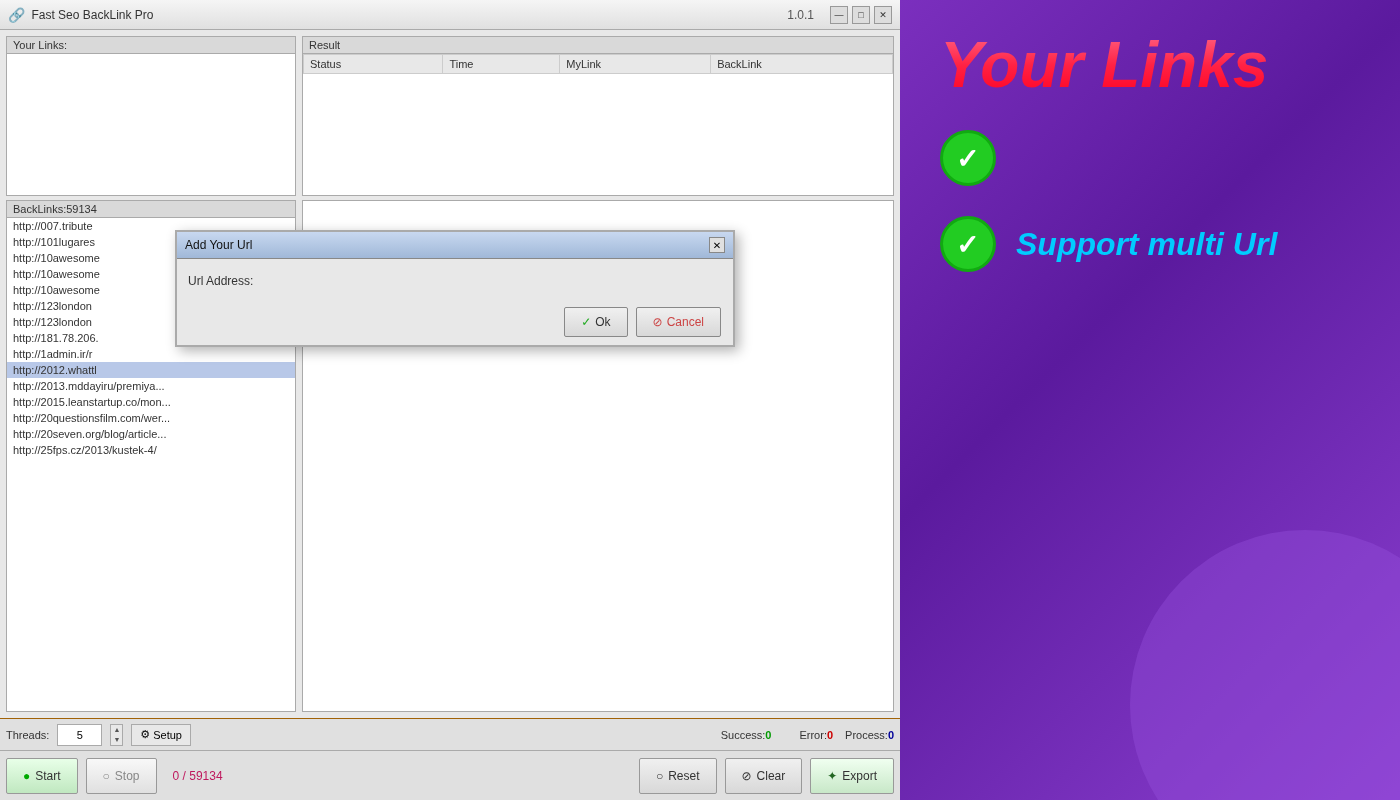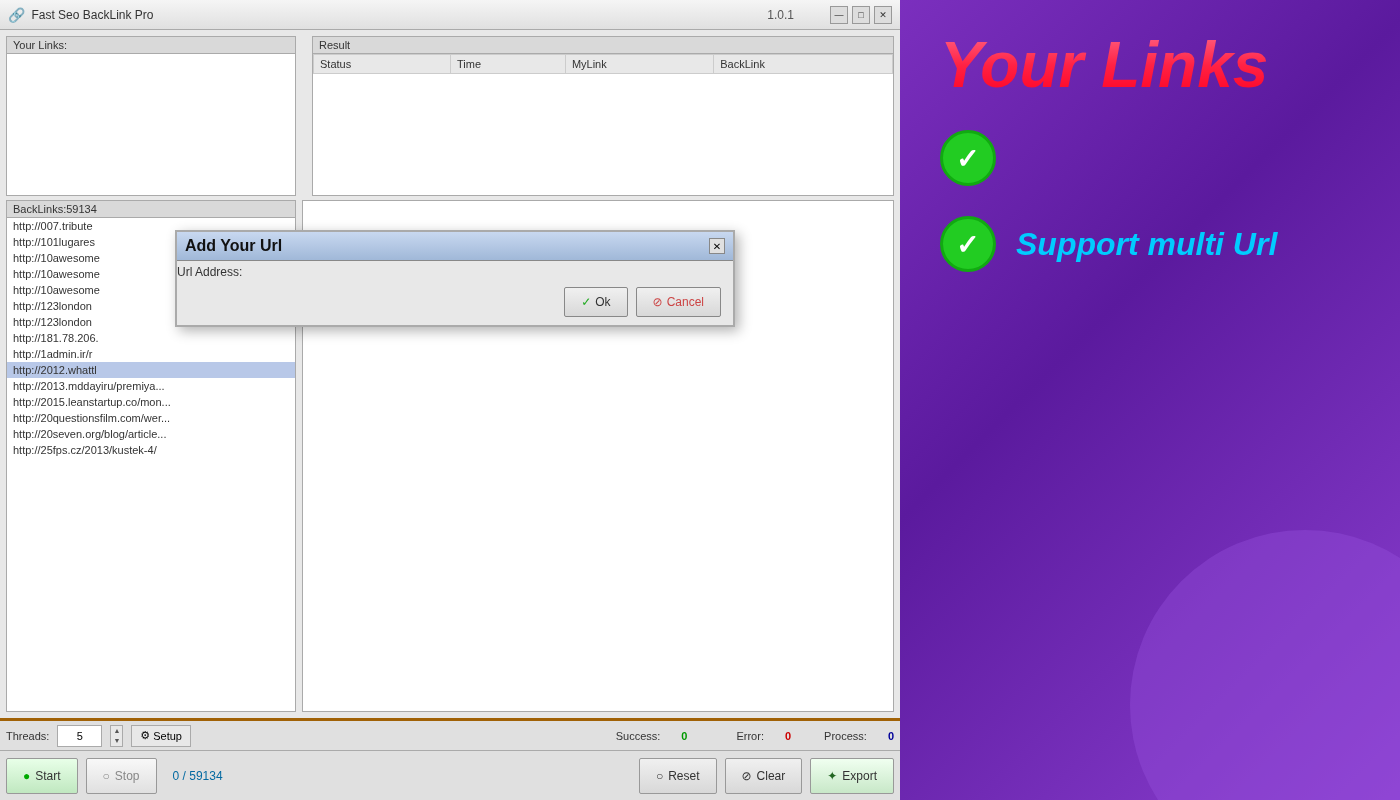--- a/index.html
+++ b/index.html
@@ -42,21 +42,21 @@
       font-size: 14px;
     }
     .title-bar-title {
       font-size: 12px;
       color: #333;
     }
     .title-bar-version {
       font-size: 12px;
       color: #555;
       margin-left: auto;
-      margin-right: 36px;
+      margin-right: 16px;
     }
     .title-bar-controls {
       display: flex;
       gap: 4px;
     }
     .title-btn {
       width: 18px;
       height: 18px;
       border: 1px solid #999;
       background: #ddd;
@@ -73,21 +73,21 @@
       display: flex;
       flex-direction: column;
       flex: 1;
       padding: 6px;
       gap: 4px;
     }
 
     
     .top-section {
       display: flex;
-      gap: 16px;
+      gap: 6px;
       height: 160px;
     }
 
     .your-links-panel {
       width: 290px;
       display: flex;
       flex-direction: column;
       border: 1px solid #aaa;
       background: #fff;
     }
@@ -179,21 +179,21 @@
     .result-bottom-panel {
       flex: 1;
       border: 1px solid #aaa;
       background: #fff;
       overflow: auto;
     }
 
     
     .bottom-bar {
       background: #e0e0e0;
-      border-top: 3px solid #a16207;
+      border-top: 1px solid #a16207;
       padding: 4px 6px;
       display: flex;
       align-items: center;
       gap: 8px;
       height: 32px;
     }
     .threads-label {
       font-size: 11px;
       color: #333;
     }
@@ -228,21 +228,21 @@
       cursor: pointer;
       font-size: 11px;
       display: flex;
       align-items: center;
       gap: 3px;
     }
 
     .status-group {
       display: flex;
       align-items: center;
-      gap: 21px;
+      gap: 0;
       font-size: 11px;
       margin-left: auto;
     }
     .status-label { color: #333; }
     .status-value-green { color: #009900; font-weight: bold; }
     .status-value-red { color: #cc0000; font-weight: bold; }
     .status-value-blue { color: #000099; font-weight: bold; }
 
     
     .action-bar {
@@ -268,58 +268,58 @@
       border-radius: 2px;
     }
     .action-btn.start { background: linear-gradient(to bottom, #e8ffe8, #c0e8c0); }
     .action-btn.stop { background: linear-gradient(to bottom, #f8f8f8, #e0e0e0); color: #888; }
     .action-btn.reset { }
     .action-btn.clear { }
     .action-btn.export { background: linear-gradient(to bottom, #f0fff0, #c8e8c8); }
 
     .progress-label {
       font-size: 12px;
-      color: #0369a1;
+      color: #be185d;
       margin: 0 8px;
     }
     .modal-dialog {
       background: #e8e8e8;
       border: 2px solid #aaa;
       width: 560px;
       position: absolute;
       top: 230px;
       left: 175px;
       box-shadow: 4px 4px 12px rgba(0,0,0,0.3);
     }
     .modal-title-bar {
       background: linear-gradient(to bottom, #c8d8f0, #a0b8d8);
       padding: 5px 8px;
       display: flex;
       align-items: center;
       justify-content: space-between;
       border-bottom: 1px solid #888;
     }
     .modal-title {
-      font-size: 16px;
+      font-size: 12px;
       color: #111;
-      font-weight: bold;
+      font-weight: normal;
     }
     .modal-close {
       width: 16px;
       height: 16px;
       background: #e0e0e0;
       border: 1px solid #888;
       cursor: pointer;
       display: flex;
       align-items: center;
       justify-content: center;
       font-size: 10px;
     }
     .modal-body {
-      padding: 0;
+      padding: 11px;
       display: flex;
       flex-direction: column;
     }
     .url-label {
       font-size: 12px;
       color: #333;
       white-space: nowrap;
       padding-top: 4px;
       width: 90px;
     }

